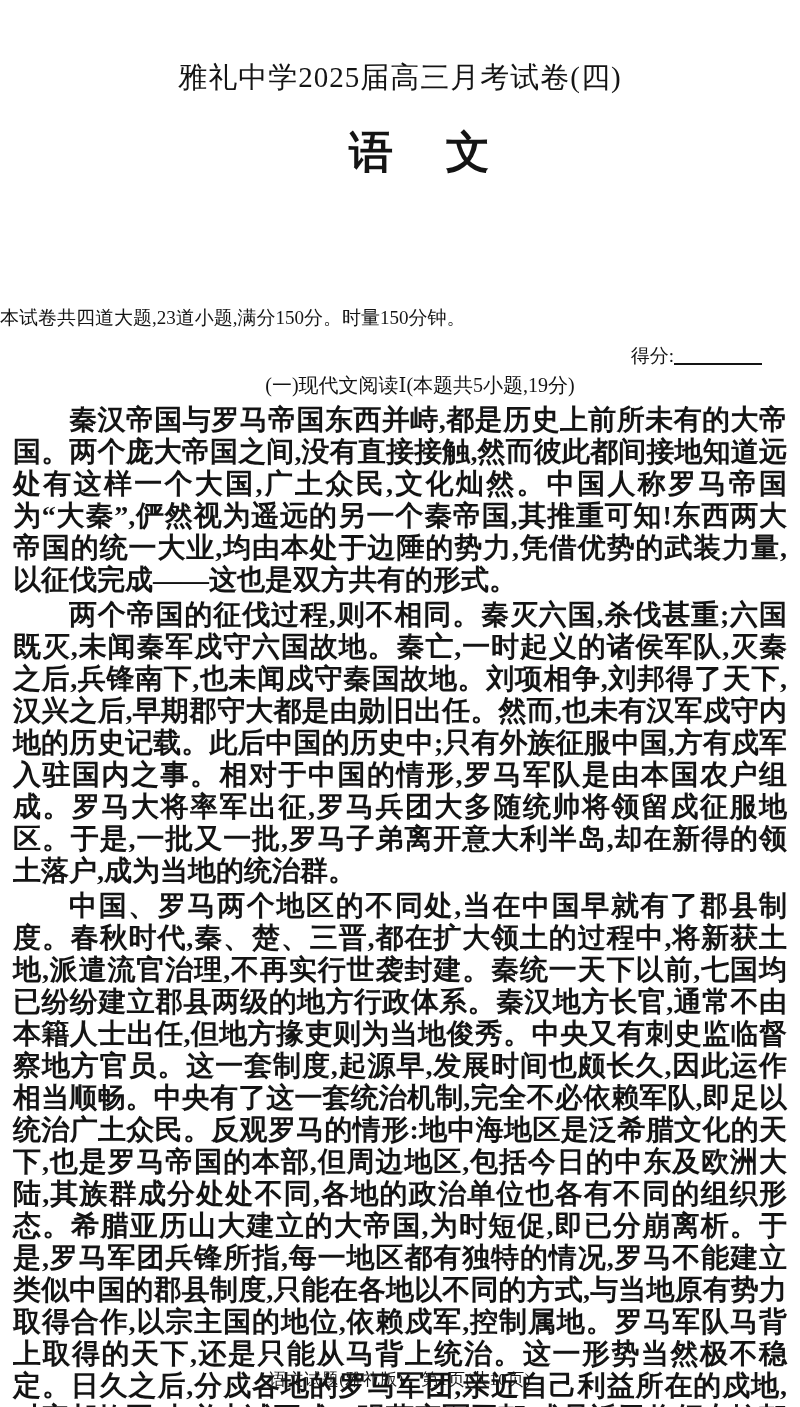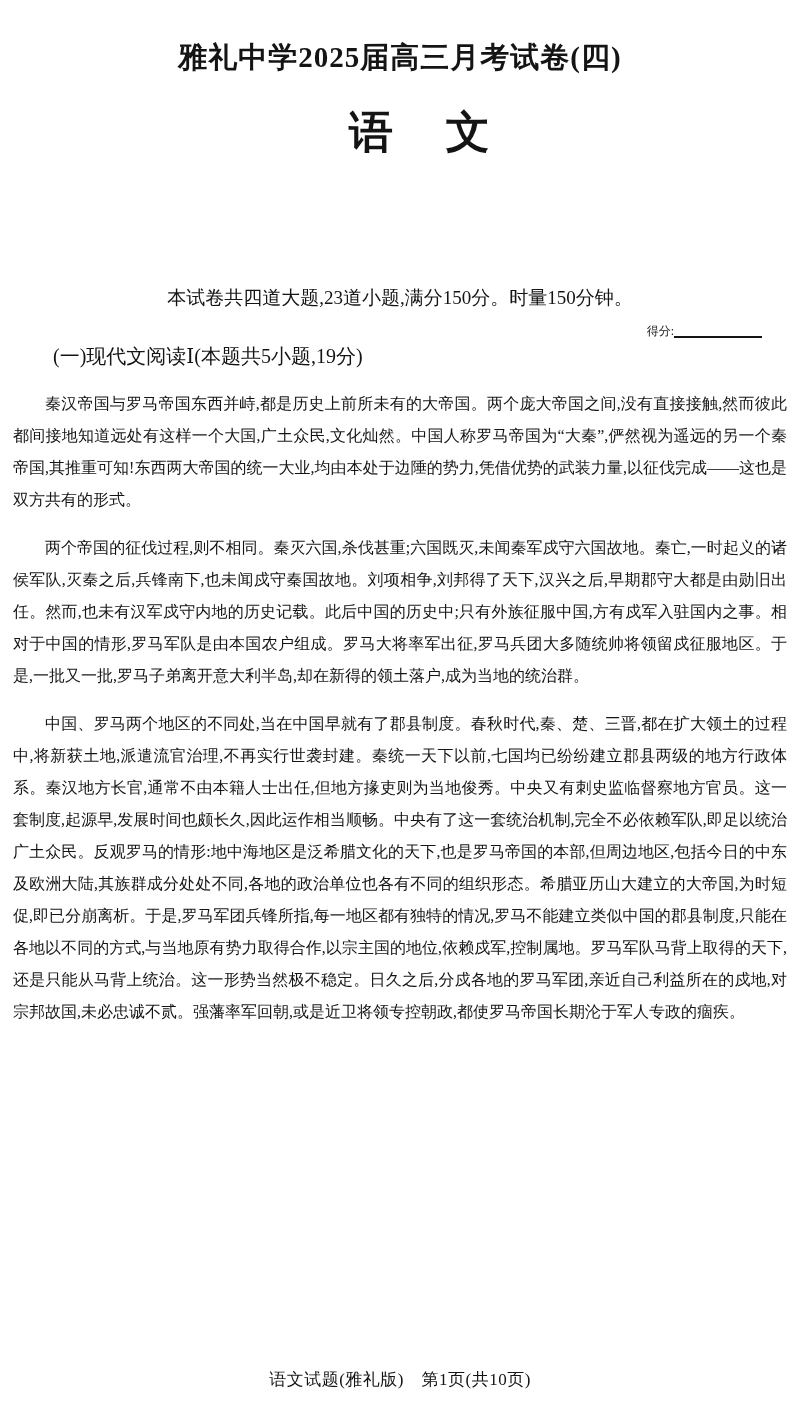--- a/index.html
+++ b/index.html
@@ -13,44 +13,45 @@
     position: relative;
     width: 800px;
     height: 1407px;
     background: #ffffff;
     overflow: hidden;
   }
   .exam-title {
     padding-top: 40px;
     text-align: center;
     font-size: 29px;
-    font-weight: bold;
+    font-weight: normal;
     letter-spacing: 1px;
     line-height: 1.2;
+    margin-top: 20px;
   }
   .exam-subject {
     margin-top: 32px;
     text-align: center;
     font-size: 44px;
     font-weight: bold;
     letter-spacing: 0.1em;
     line-height: 1.2;
     padding-left: 43px;
   }
   .exam-info {
     margin-top: 126px;
-    text-align: center;
+    text-align: left;
     font-size: 19px;
     line-height: 1.3;
   }
   .score-row {
     margin-top: 14px;
     padding-right: 38px;
     text-align: right;
-    font-size: 12px;
+    font-size: 19px;
     line-height: 1.3;
   }
   .score-blank {
     display: inline-block;
     width: 88px;
     height: 1em;
     border-bottom: 2px solid #141414;
     vertical-align: -3px;
   }
   .content {
@@ -59,27 +60,29 @@
   .section-heading {
     margin-top: 12px;
     font-size: 21px;
     font-weight: bold;
     line-height: 32px;
   }
   .sub-line {
     font-size: 20px;
     line-height: 32px;
     text-indent: 2em;
+    text-align: center;
   }
   .para {
-    margin-top: 16px;
-    font-size: 16px;
+    margin-top: 3px;
+    font-size: 28px;
     line-height: 32px;
     text-indent: 2em;
     text-align: justify;
+    font-weight: bold;
   }
   .page-footer {
     position: absolute;
     bottom: 16px;
     left: 0;
     width: 100%;
     text-align: center;
     font-size: 17px;
     letter-spacing: 0.5px;
   }

